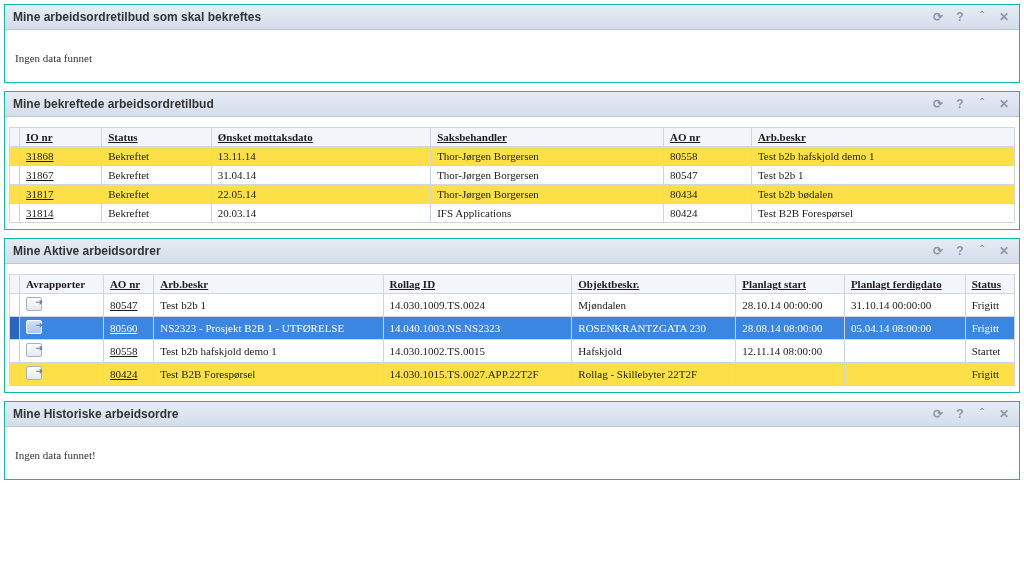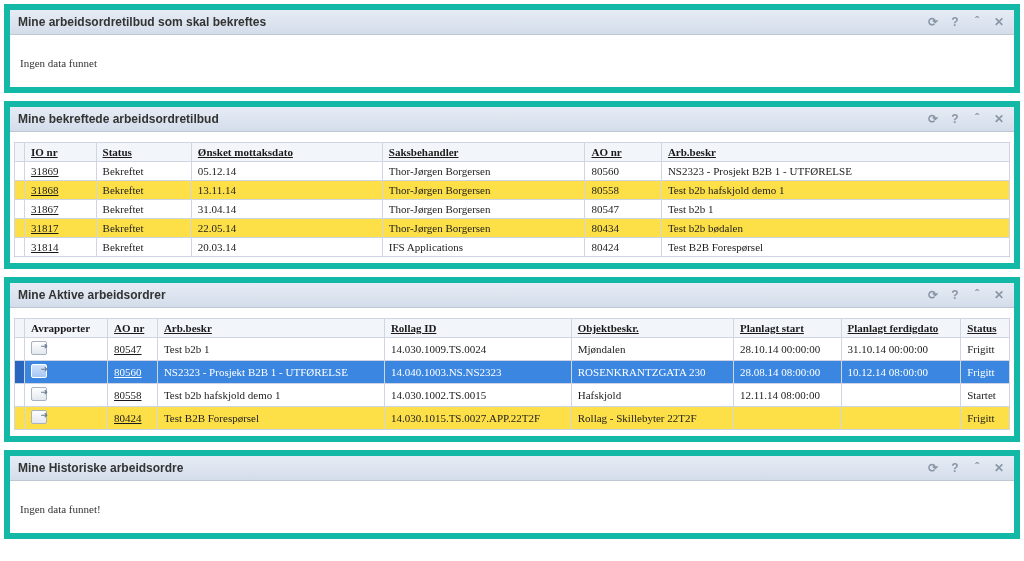--- a/index.html
+++ b/index.html
@@ -4,21 +4,21 @@
 <style>
   * { box-sizing: border-box; margin: 0; padding: 0; }
   body {
     font-family: Tahoma, Arial, sans-serif;
     font-size: 11px;
     background: #fff;
     color: #222;
     padding: 4px;
   }
   .portlet {
-    border: 6px solid #14b8a6;
+    border: 1px solid #14b8a6;
     margin-bottom: 8px;
     background: #fff;
   }
   .portlet-header {
     background: linear-gradient(#e6ecf5, #d3ddea);
     border-bottom: 1px solid #bcc7d4;
     padding: 5px 8px;
     display: flex;
     align-items: center;
     justify-content: space-between;
@@ -123,29 +123,20 @@
             <th class="rowmark nounder"></th>
             <th>IO nr</th>
             <th>Status</th>
             <th>Ønsket mottaksdato</th>
             <th>Saksbehandler</th>
             <th>AO nr</th>
             <th>Arb.beskr</th>
           </tr>
         </thead>
       <tbody id="p2body">
-          <tr class="even">
-            <td class="rowmark"></td>
-            <td><a class="link">31869</a></td>
-            <td>Bekreftet</td>
-            <td>05.12.14</td>
-            <td>Thor-Jørgen Borgersen</td>
-            <td>80560</td>
-            <td>NS2323 - Prosjekt B2B 1 - UTFØRELSE</td>
-          </tr>
           <tr class="odd">
             <td class="rowmark"></td>
             <td><a class="link">31868</a></td>
             <td>Bekreftet</td>
             <td>13.11.14</td>
             <td>Thor-Jørgen Borgersen</td>
             <td>80558</td>
             <td>Test b2b hafskjold demo 1</td>
           </tr>
           <tr class="even">
@@ -218,21 +209,21 @@
             <td>Frigitt</td>
           </tr>
           <tr class="selected odd">
             <td class="hlmark"></td>
             <td class="center"><span class="report-icon sel"></span></td>
             <td><a class="link">80560</a></td>
             <td>NS2323 - Prosjekt B2B 1 - UTFØRELSE</td>
             <td>14.040.1003.NS.NS2323</td>
             <td>ROSENKRANTZGATA 230</td>
             <td>28.08.14 08:00:00</td>
-            <td>10.12.14 08:00:00</td>
+            <td>05.04.14 08:00:00</td>
             <td>Frigitt</td>
           </tr>
           <tr class="even">
             <td class="rowmark"></td>
             <td class="center"><span class="report-icon"></span></td>
             <td><a class="link">80558</a></td>
             <td>Test b2b hafskjold demo 1</td>
             <td>14.030.1002.TS.0015</td>
             <td>Hafskjold</td>
             <td>12.11.14 08:00:00</td>

